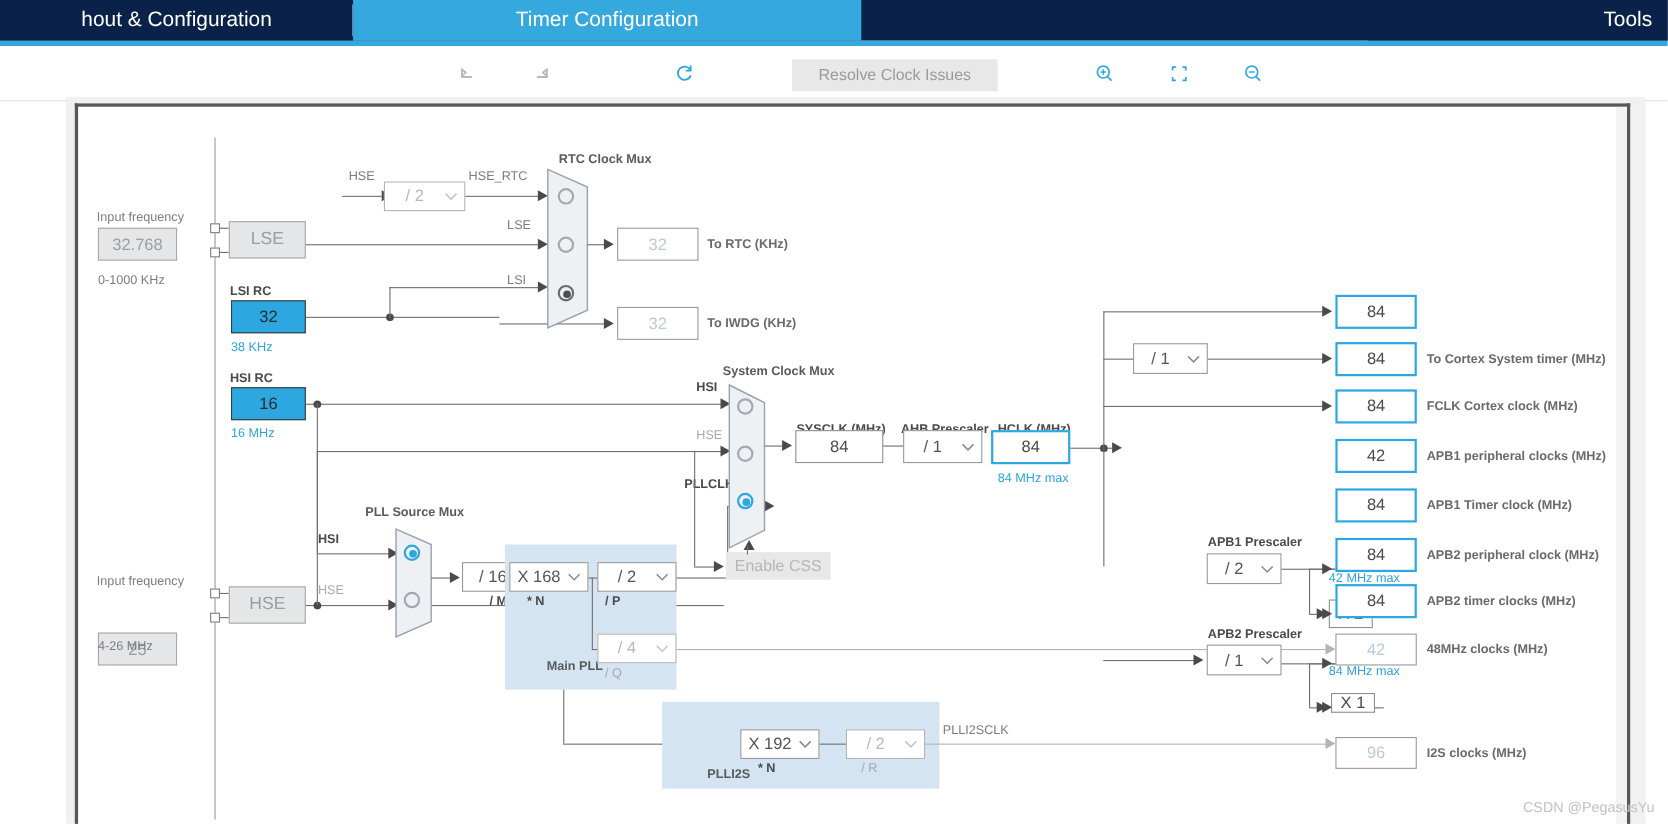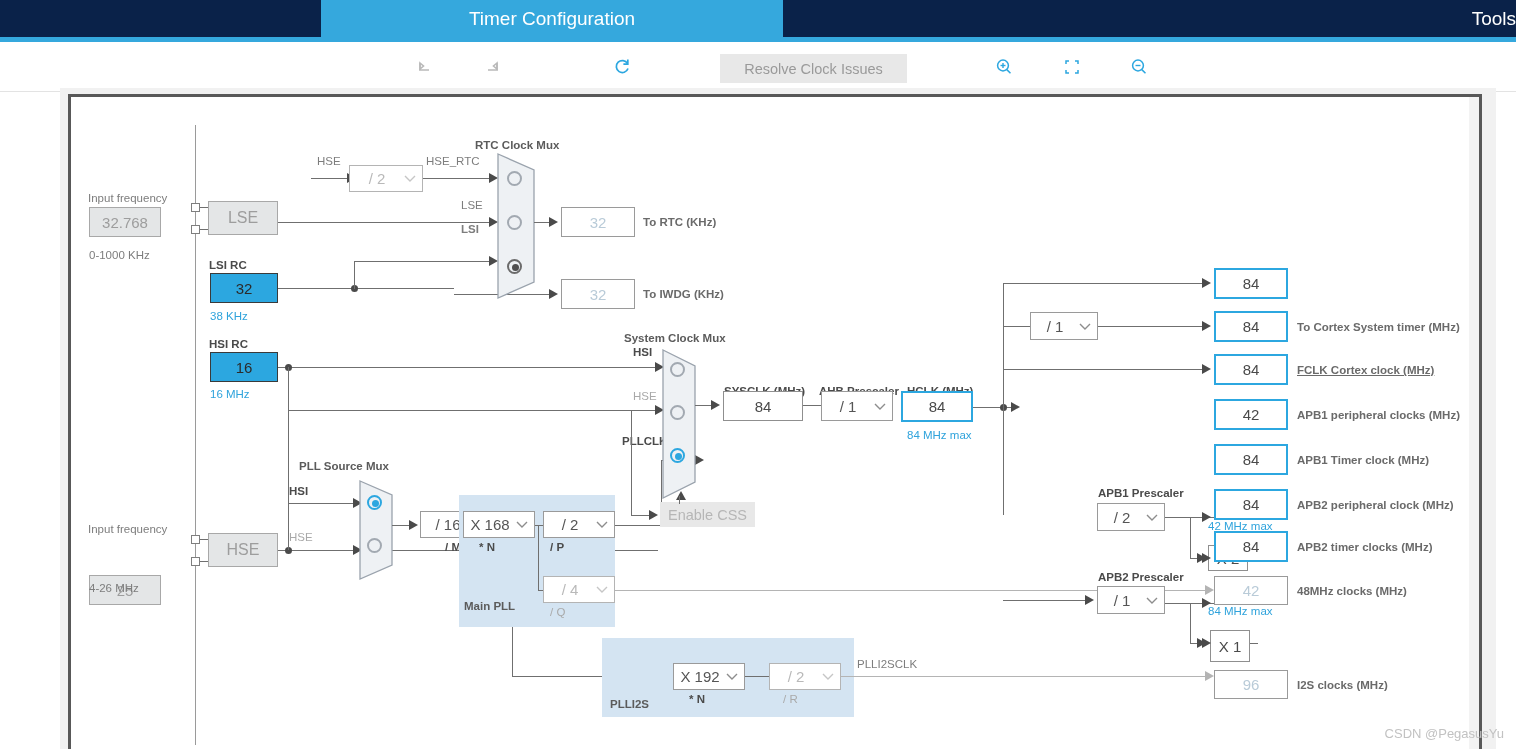--- a/index.html
+++ b/index.html
@@ -31,21 +31,21 @@
   
   #frame-outer { position:absolute; left:60px; top:88px; width:1436px; height:661px;
      background:#f1f1f1; }
   #frame { position:absolute; left:68px; top:94px; width:1414px; height:655px;
      background:#ffffff; border:3px solid #585858; border-bottom:none;
      overflow:hidden; }
   #canvas { position:absolute; left:0; top:0; width:1408px; height:652px; }
 
   
   .lbl      { position:absolute; font-size:11.5px; color:#7d7d7d; white-space:nowrap; }
-  .lbl-b    { position:absolute; font-size:11.5px; color:#5b5b5b; font-weight:bold; white-space:nowrap; }
+  .lbl-b    { position:absolute; font-size:11.5px; color:#5b5b5b; font-weight:bold; white-space:nowrap;margin-left:33px; }
   .lbl-out  { position:absolute; font-size:11.5px; color:#6a6a6a; font-weight:bold;
               white-space:nowrap; line-height:14px; }
   .lbl-blue { position:absolute; font-size:11.5px; color:#2fa3dc; white-space:nowrap; }
   .lbl-dk   { position:absolute; font-size:11.5px; color:#4a4a4a; font-weight:bold; white-space:nowrap; }
   .lbl-gry  { position:absolute; font-size:11.5px; color:#a9a9a9; white-space:nowrap; }
 
   .wire  { position:absolute; background:#6f6f6f; }
   .wh    { height:1px; }
   .wv    { width:1px; }
   .wire-lt { position:absolute; background:#b4b4b4; }
@@ -114,24 +114,28 @@
      color:#c2c2c2; }
 
   
   #vscroll { position:absolute; right:0; top:0; width:10px; height:652px;
      background:#f3f3f3; }
 </style>
 </head>
 <body>
 
 <div id="tabbar">
+  <div class="tab" style="left:0;width:321px;position:absolute;">
+    <span>hout &amp; Configuration</span>
+    <span class="sep"></span>
+  </div>
   <div class="tab active" style="left:321px;width:462px;position:absolute;">
     <span>Timer Configuration</span>
   </div>
-  <div class="tab" style="left:1243px;width:273px;position:absolute;justify-content:flex-end;">
+  <div class="tab" style="left:1243px;width:273px;position:absolute;justify-content:flex-end;padding-right:14px;">
     <span>Tools</span>
   </div>
 </div>
 <div id="tabbar-underline"></div>
 
 <div id="toolbar">
   <div class="tb" style="left:408px;width:34px;">
     <svg width="20" height="20" viewBox="0 0 20 20">
       <path d="M5 6 L5 13 L14 13" fill="none" stroke="#b9b9b9" stroke-width="1.6"></path>
       <path d="M5 6 L8.5 9 L5 12 Z" fill="none" stroke="#b9b9b9" stroke-width="1.6"></path>
@@ -240,21 +244,21 @@
 
   <div class="wire wh" style="left:207px;top:125px;width:214px;"></div>
   <div class="arr" style="left:418px;top:120px;"></div>
   <div class="lbl" style="left:390px;top:102px;">LSE</div>
 
   <div class="wire wh" style="left:207px;top:191px;width:176px;"></div>
   <div class="dot" style="left:280px;top:188px;"></div>
   <div class="wire wv" style="left:283px;top:164px;height:28px;"></div>
   <div class="wire wh" style="left:283px;top:164px;width:138px;"></div>
   <div class="arr" style="left:418px;top:159px;"></div>
-  <div class="lbl" style="left:390px;top:126px;font-weight:bold;">LSI</div>
+  <div class="lbl" style="left:390px;top:152px;">LSI</div>
 
   <div class="wire wh" style="left:383px;top:197px;width:98px;"></div>
   <div class="arr" style="left:478px;top:192px;"></div>
 
   <div class="lbl-b" style="left:404px;top:42px;">RTC Clock Mux</div>
   <div class="mux" style="left:425px;top:56px;width:40px;height:146px;">
     <svg width="40" height="146" viewBox="0 0 40 146" style="position:absolute;left:0;top:0;">
       <polygon points="2,1 38,17 38,129 2,145" fill="#eef1f4" stroke="#9aa3ad" stroke-width="1.3"></polygon>
     </svg>
     <div class="radio" style="left:11px;top:18px;"></div>
@@ -471,39 +475,39 @@
   <div class="arr" style="left:1014px;top:498px;"></div>
 
   <div class="wire wh" style="left:1094px;top:506px;width:52px;"></div>
   <div class="wire wv" style="left:1119px;top:506px;height:40px;"></div>
   <div class="wire wh" style="left:1119px;top:506px;width:27px;"></div>
   <div class="arr" style="left:1131px;top:501px;"></div>
   <div class="lbl-dk" style="left:1147px;top:487px;">PCLK2</div>
   <div class="lbl-blue" style="left:1137px;top:508px;">84 MHz max</div>
   <div class="wire wh" style="left:1119px;top:546px;width:16px;"></div>
   <div class="arr" style="left:1126px;top:541px;"></div>
-  <div class="box-mul" style="left:1139px;top:533px;width:40px;height:32px;">
+  <div class="box-mul" style="left:1139px;top:533px;width:40px;height:18px;">
     <span>X 1</span>
   </div>
   <div class="wire wh" style="left:1179px;top:546px;width:8px;"></div>
   <div class="arr" style="left:1131px;top:541px;"></div>
 
   <div class="box-blue" style="left:1143px;top:171px;width:74px;height:31px;">
     <span>84</span>
   </div>
 
   <div class="box-blue" style="left:1143px;top:214px;width:74px;height:31px;">
     <span>84</span>
   </div>
   <div class="lbl-out" style="left:1226px;top:223px;">To Cortex System timer (MHz)</div>
 
   <div class="box-blue" style="left:1143px;top:257px;width:74px;height:31px;">
     <span>84</span>
   </div>
-  <div class="lbl-out" style="left:1226px;top:266px;text-decoration:underline;">FCLK Cortex clock (MHz)</div>
+  <div class="lbl-out" style="left:1226px;top:266px;">FCLK Cortex clock (MHz)</div>
 
   <div class="box-blue" style="left:1143px;top:302px;width:74px;height:31px;">
     <span>42</span>
   </div>
   <div class="lbl-out" style="left:1226px;top:311px;">APB1 peripheral clocks (MHz)</div>
 
   <div class="box-blue" style="left:1143px;top:347px;width:74px;height:31px;">
     <span>84</span>
   </div>
   <div class="lbl-out" style="left:1226px;top:356px;">APB1 Timer clock (MHz)</div>

